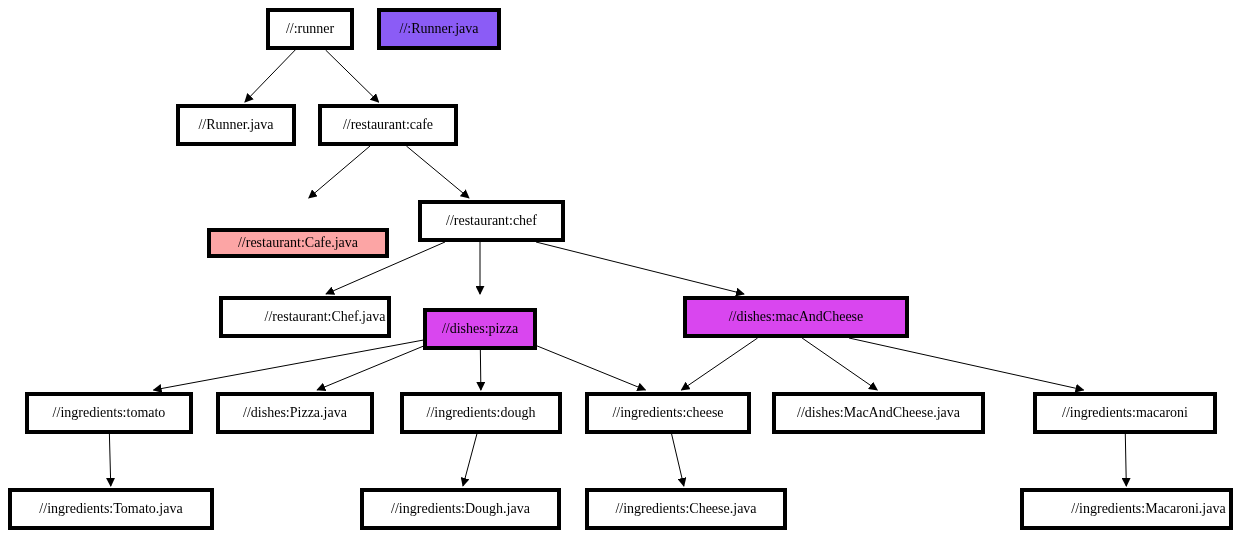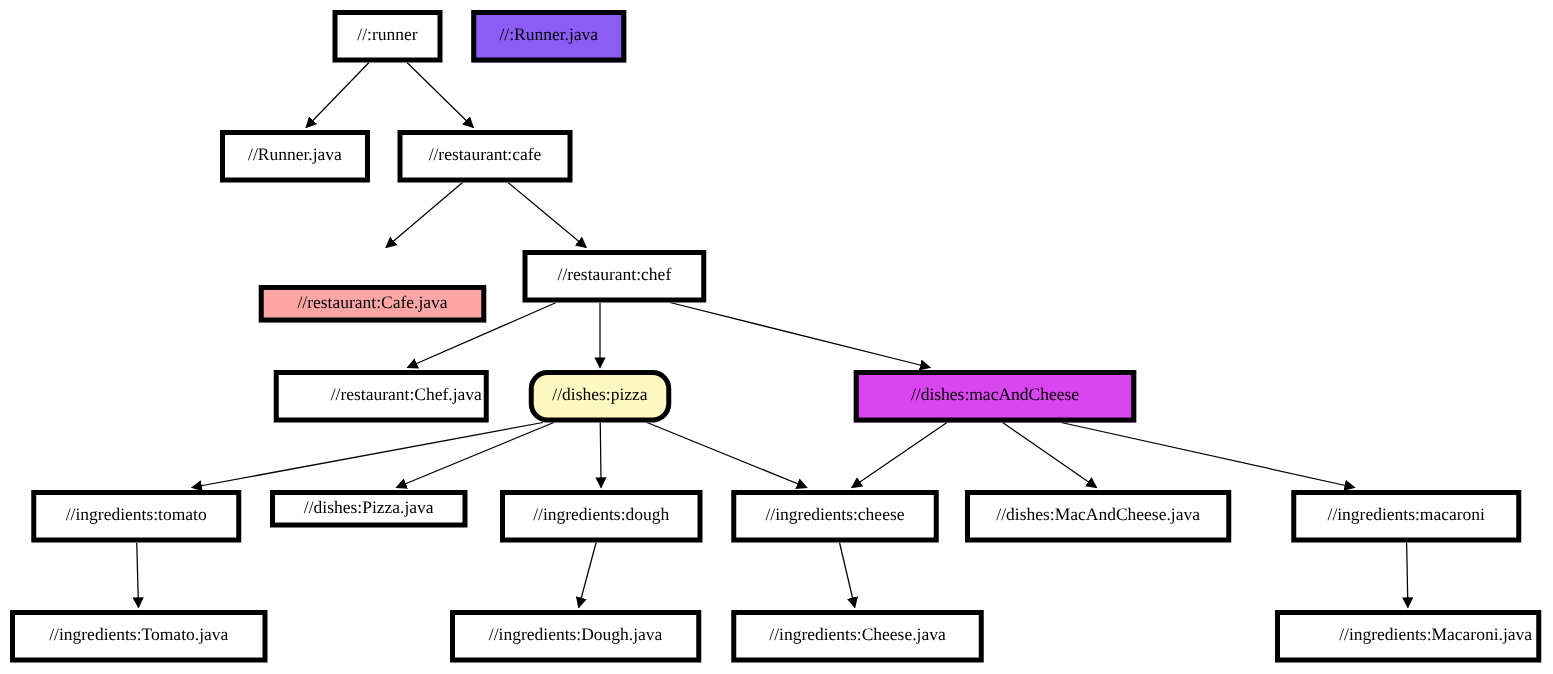--- a/index.html
+++ b/index.html
@@ -77,24 +77,24 @@
       <line x1="1125.3" y1="434" x2="1126.32" y2="486" class="edge" stroke="#000000" marker-end="url(#arrowhead)"></line>
     </svg>
   <div id="node-layer">
       <div class="node" style="left: 266px; top: 8px; width: 88px; height: 42px; background: rgb(255, 255, 255); border-color: rgb(0, 0, 0);">//:runner</div>
       <div class="node" style="left: 377px; top: 8px; width: 124px; height: 42px; background: #8b5cf6; border-color: rgb(0, 0, 0);">//:Runner.java</div>
       <div class="node" style="left: 176px; top: 104px; width: 120px; height: 42px; background: rgb(255, 255, 255); border-color: rgb(0, 0, 0);">//Runner.java</div>
       <div class="node" style="left: 318px; top: 104px; width: 140px; height: 42px; background: rgb(255, 255, 255); border-color: rgb(0, 0, 0);">//restaurant:cafe</div>
       <div class="node" style="left: 207px; top: 200px; width: 182px; height: 30px; background: #fca5a5; border-color: rgb(0, 0, 0); margin-top: 28px;">//restaurant:Cafe.java</div>
       <div class="node" style="left: 418px; top: 200px; width: 147px; height: 42px; background: rgb(255, 255, 255); border-color: rgb(0, 0, 0);">//restaurant:chef</div>
       <div class="node" style="left: 219px; top: 296px; width: 172px; height: 42px; background: rgb(255, 255, 255); border-color: rgb(0, 0, 0); padding-left: 40px;">//restaurant:Chef.java</div>
-      <div class="node" style="left: 423px; top: 296px; width: 114px; height: 42px; background: #fef9c3; border-color: rgb(0, 0, 0); border-radius: 15px;">//dishes:pizza</div>
+      <div class="node" style="left: 423px; top: 308px; width: 114px; height: 42px; background: #d946ef; border-color: rgb(0, 0, 0);">//dishes:pizza</div>
       <div class="node" style="left: 683px; top: 296px; width: 226px; height: 42px; background: #d946ef; border-color: rgb(0, 0, 0);">//dishes:macAndCheese</div>
       <div class="node" style="left: 25px; top: 392px; width: 168px; height: 42px; background: rgb(255, 255, 255); border-color: rgb(0, 0, 0);">//ingredients:tomato</div>
-      <div class="node" style="left: 216px; top: 392px; width: 158px; height: 30px; background: rgb(255, 255, 255); border-color: rgb(0, 0, 0);">//dishes:Pizza.java</div>
+      <div class="node" style="left: 216px; top: 392px; width: 158px; height: 42px; background: rgb(255, 255, 255); border-color: rgb(0, 0, 0);">//dishes:Pizza.java</div>
       <div class="node" style="left: 400px; top: 392px; width: 162px; height: 42px; background: rgb(255, 255, 255); border-color: rgb(0, 0, 0);">//ingredients:dough</div>
       <div class="node" style="left: 585px; top: 392px; width: 166px; height: 42px; background: rgb(255, 255, 255); border-color: rgb(0, 0, 0);">//ingredients:cheese</div>
       <div class="node" style="left: 772px; top: 392px; width: 213px; height: 42px; background: rgb(255, 255, 255); border-color: rgb(0, 0, 0);">//dishes:MacAndCheese.java</div>
       <div class="node" style="left: 8px; top: 488px; width: 206px; height: 42px; background: rgb(255, 255, 255); border-color: rgb(0, 0, 0);">//ingredients:Tomato.java</div>
       <div class="node" style="left: 1033px; top: 392px; width: 184px; height: 42px; background: rgb(255, 255, 255); border-color: rgb(0, 0, 0);">//ingredients:macaroni</div>
       <div class="node" style="left: 360px; top: 488px; width: 201px; height: 42px; background: rgb(255, 255, 255); border-color: rgb(0, 0, 0);">//ingredients:Dough.java</div>
       <div class="node" style="left: 585px; top: 488px; width: 202px; height: 42px; background: rgb(255, 255, 255); border-color: rgb(0, 0, 0);">//ingredients:Cheese.java</div>
       <div class="node" style="left: 1020px; top: 488px; width: 213px; height: 42px; background: rgb(255, 255, 255); border-color: rgb(0, 0, 0); padding-left: 44px;">//ingredients:Macaroni.java</div>
     </div>
 </div>

